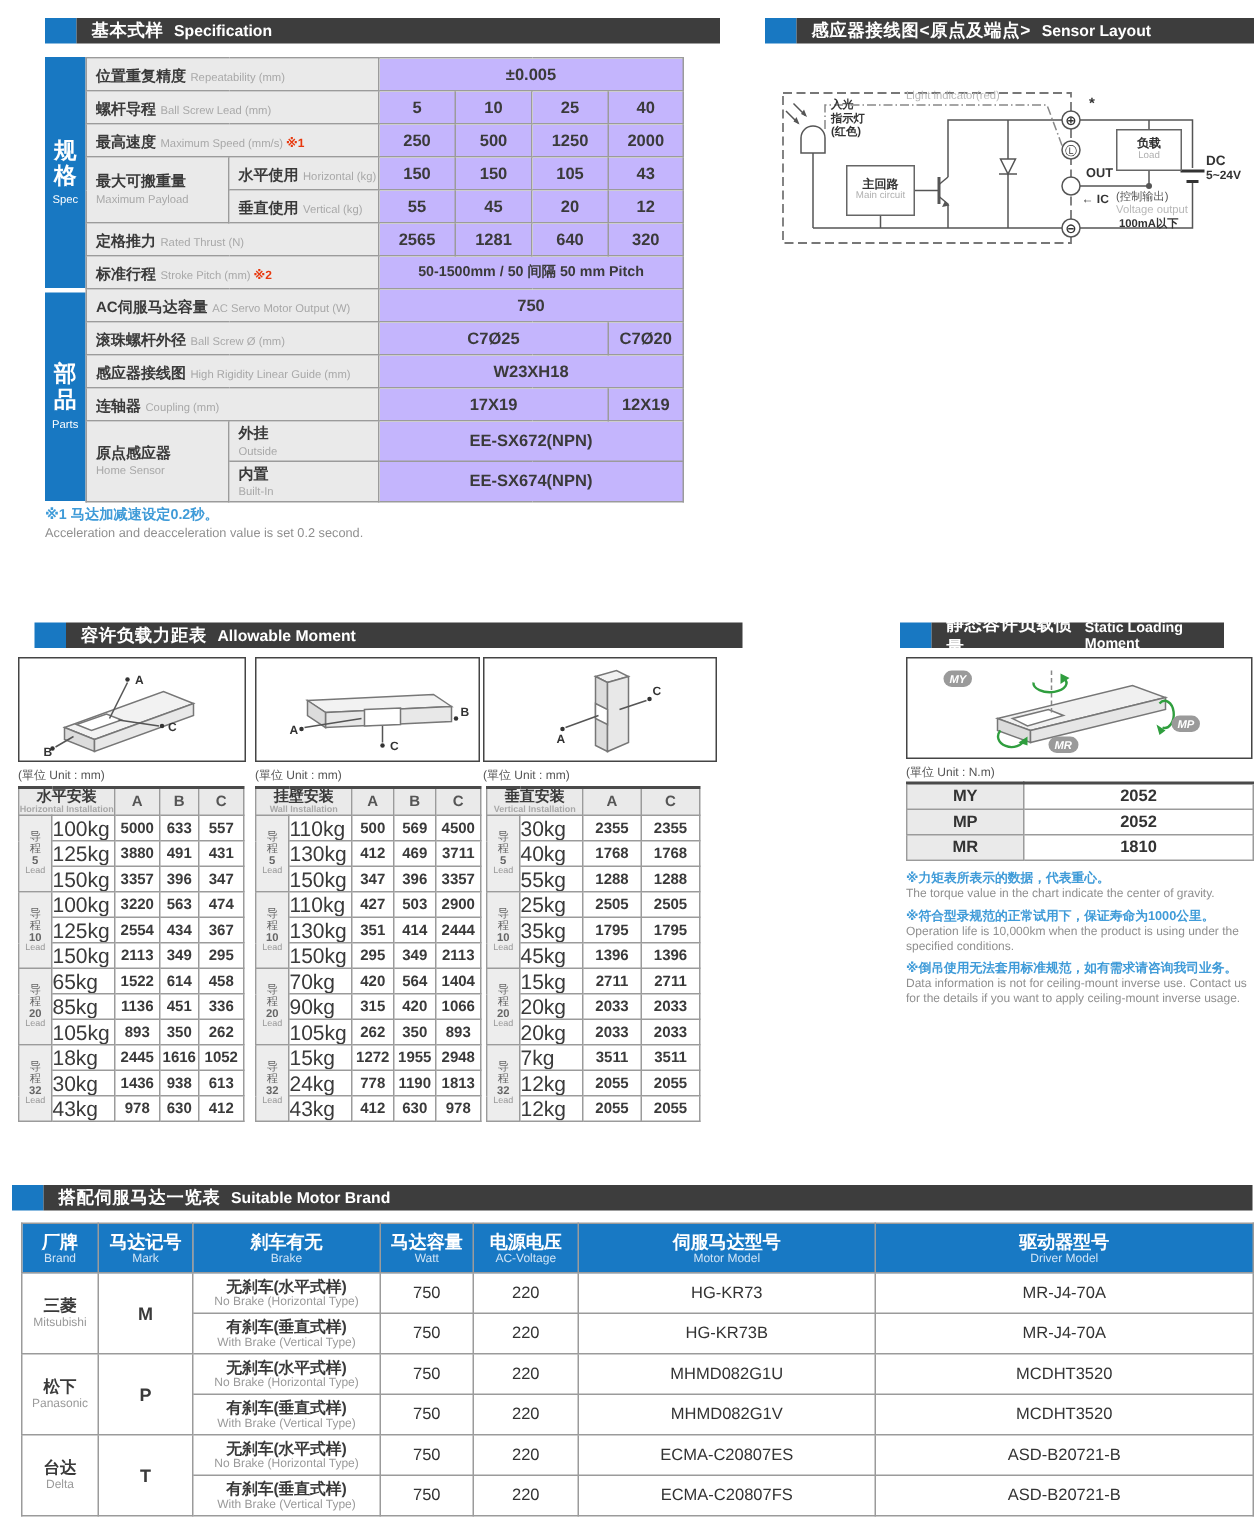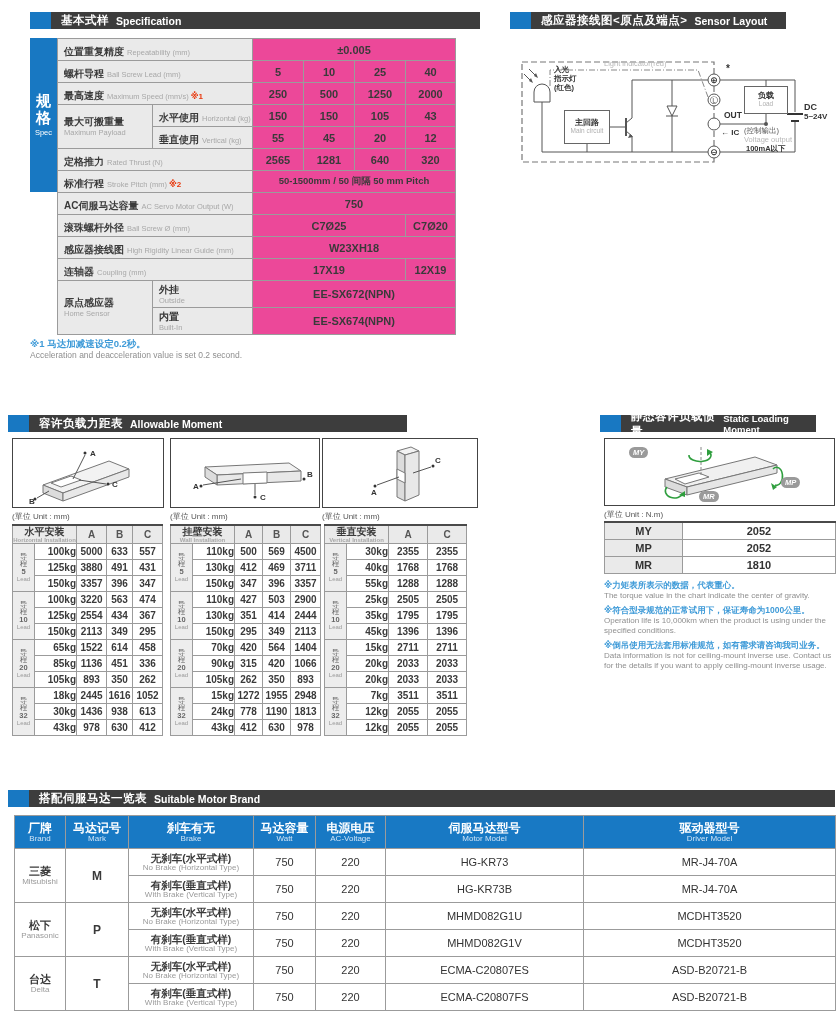--- a/index.html
+++ b/index.html
@@ -19,42 +19,42 @@
 
 table.spec{border-collapse:collapse;table-layout:fixed;width:398px}
 table.spec tr{height:22px}
 table.spec tr.h27{height:27px}
 table.spec td{border:1px solid #9b9b9b;overflow:hidden;vertical-align:middle}
 td.lbl{background:#eaeaea;padding-left:6px}
 .lz{font-weight:bold;font-size:10px;color:#3a3a3a}
 .le{font-size:7.5px;color:#a8a8a8;margin-left:3px}
 .blk{display:block;margin-left:0;line-height:1.2}
 .mark{color:var(--red,#e8380d);font-size:8px;font-weight:bold;margin-left:2px}
-td.val{background:#ec4899;text-align:center;font-size:11px;font-weight:bold;color:#3a3a3a}
+td.val{background:#c4b5fd;text-align:center;font-size:11px;font-weight:bold;color:#3a3a3a}
 td.val.sv10{font-size:9.5px}
 
 .fnote .nz{display:block;color:var(--note-blue,#3f9bd8);font-weight:bold;font-size:9.5px;line-height:1.3}
 .fnote .ne{display:block;color:#8f8f8f;font-size:8.5px;line-height:1.25;margin-bottom:2px}
 
 .panel{position:absolute;border:1.5px solid #444;background:#fff}
 .unitcap{position:absolute;font-size:8px;color:#555;}
 
 table.mtab{border-collapse:collapse;table-layout:fixed;border-top:2px solid #4a4a4a}
 table.mtab th,table.mtab td{border:1px solid #9b9b9b;overflow:hidden;vertical-align:middle}
 table.mtab tr{height:16px}
 tr.mhead{height:24px}
 .mh{background:#eaeaea}
 .mhz{display:block;font-size:10px;font-weight:bold;color:#3a3a3a;line-height:1.1;text-align:center}
 .mhe{display:block;font-size:6px;color:#a8a8a8;line-height:1;text-align:center}
 .mc{background:#eaeaea;font-size:10px;font-weight:bold;color:#555;text-align:center}
 .mg{background:#ededed;text-align:center;padding:0}
 .mgz{display:block;width:9px;margin:0 auto;word-break:break-all;font-size:7.5px;color:#666;line-height:1.05}
 .mgn{display:block;font-size:7.5px;color:#666;font-weight:bold;line-height:1.05}
 .mge{display:block;font-size:6px;color:#999;line-height:1.05}
-.mk{text-align:right;font-size:10px;font-weight:bold;color:#3a3a3a}
+.mk{text-align:left;font-size:14px;font-weight:normal;color:#3a3a3a}
 .mv{text-align:center;font-size:10px;font-weight:bold;color:#3a3a3a}
 
 table.stab{border-collapse:collapse;table-layout:fixed;width:231px;border-top:2px solid #4a4a4a}
 table.stab tr{height:17px}
 table.stab td{border:1px solid #9b9b9b;text-align:center;font-weight:bold;vertical-align:middle}
 .sl{background:#eaeaea;font-size:11px}
 .sv{background:#fff;font-size:11px}
 
 table.motor{border-collapse:collapse;table-layout:fixed;width:821px}
 table.motor th{background:var(--header-blue,#1879c4);border:1px solid #9b9b9b;height:33px;vertical-align:middle}
@@ -85,20 +85,24 @@
   <span class="bar">
       <span class="zh">基本式样</span>
       <span class="en">Specification</span>
     </span>
 </div>
 
 <div class="abs" style="left:30px;top:38px;width:27px">
   <div class="side-seg" style="height:154px">
       <span class="szh">规格</span>
       <span class="sen">Spec</span>
+    </div>
+  <div class="side-seg" style="height:139px;margin-top:3px">
+      <span class="szh">部品</span>
+      <span class="sen">Parts</span>
     </div>
 </div>
 
 <table class="spec abs" style="left:57px;top:38px">
   <colgroup>
       <col style="width:95px">
       <col style="width:100px">
       <col style="width:51px">
       <col style="width:51px">
       <col style="width:51px">
@@ -189,21 +193,21 @@
     <td class="val" colspan="4">EE-SX674(NPN)</td>
   </tr>
 </tbody>
   </table>
 
 <div class="abs fnote" style="left:30px;top:338px;width:475px">
   <span class="nz">※1 马达加减速设定0.2秒。</span>
   <span class="ne">Acceleration and deacceleration value is set 0.2 second.</span>
 </div>
 
-<div class="abs secbar" style="left:510px;top:12px;width:276px">
+<div class="abs secbar" style="left:510px;top:12px;width:326px">
   <span class="sq"></span>
   <span class="bar">
       <span class="zh">感应器接线图&lt;原点及端点&gt;</span>
       <span class="en">Sensor Layout</span>
     </span>
 </div>
 
 <div class="abs" style="left:512px;top:40px;width:326px;height:140px">
   <svg width="326" height="140">
     <rect x="10" y="22" width="192" height="100" fill="none" stroke="#777" stroke-width="1.2" stroke-dasharray="6 3"></rect>
@@ -265,21 +269,21 @@
   </div>
   <span class="slabel" style="left:212px;top:70px;font-size:8.5px;font-weight:bold">OUT</span>
   <span class="slabel" style="left:209px;top:88px;font-size:8px;font-weight:bold">← IC</span>
   <span class="slabel" style="left:232px;top:86px;font-size:7.5px;color:#555">(控制输出)</span>
   <span class="slabel lden" style="left:232px;top:95px">Voltage output</span>
   <span class="slabel" style="left:234px;top:104px;font-size:7.5px;font-weight:bold">100mA以下</span>
   <span class="slabel" style="left:292px;top:62px;font-size:9px;font-weight:bold">DC</span>
   <span class="slabel" style="left:292px;top:72px;font-size:8px;font-weight:bold">5~24V</span>
 </div>
 
-<div class="abs secbar" style="left:8px;top:415px;width:399px">
+<div class="abs secbar" style="left:23px;top:415px;width:472px">
   <span class="sq"></span>
   <span class="bar">
       <span class="zh">容许负载力距表</span>
       <span class="en">Allowable Moment</span>
     </span>
 </div>
 
 <div class="panel" style="left:12px;top:438px;width:152px;height:70px">
   <svg width="149" height="67">
     <polygon points="30,46 96,22 116,30 50,54" fill="#f2f2f2" stroke="#777"></polygon>

